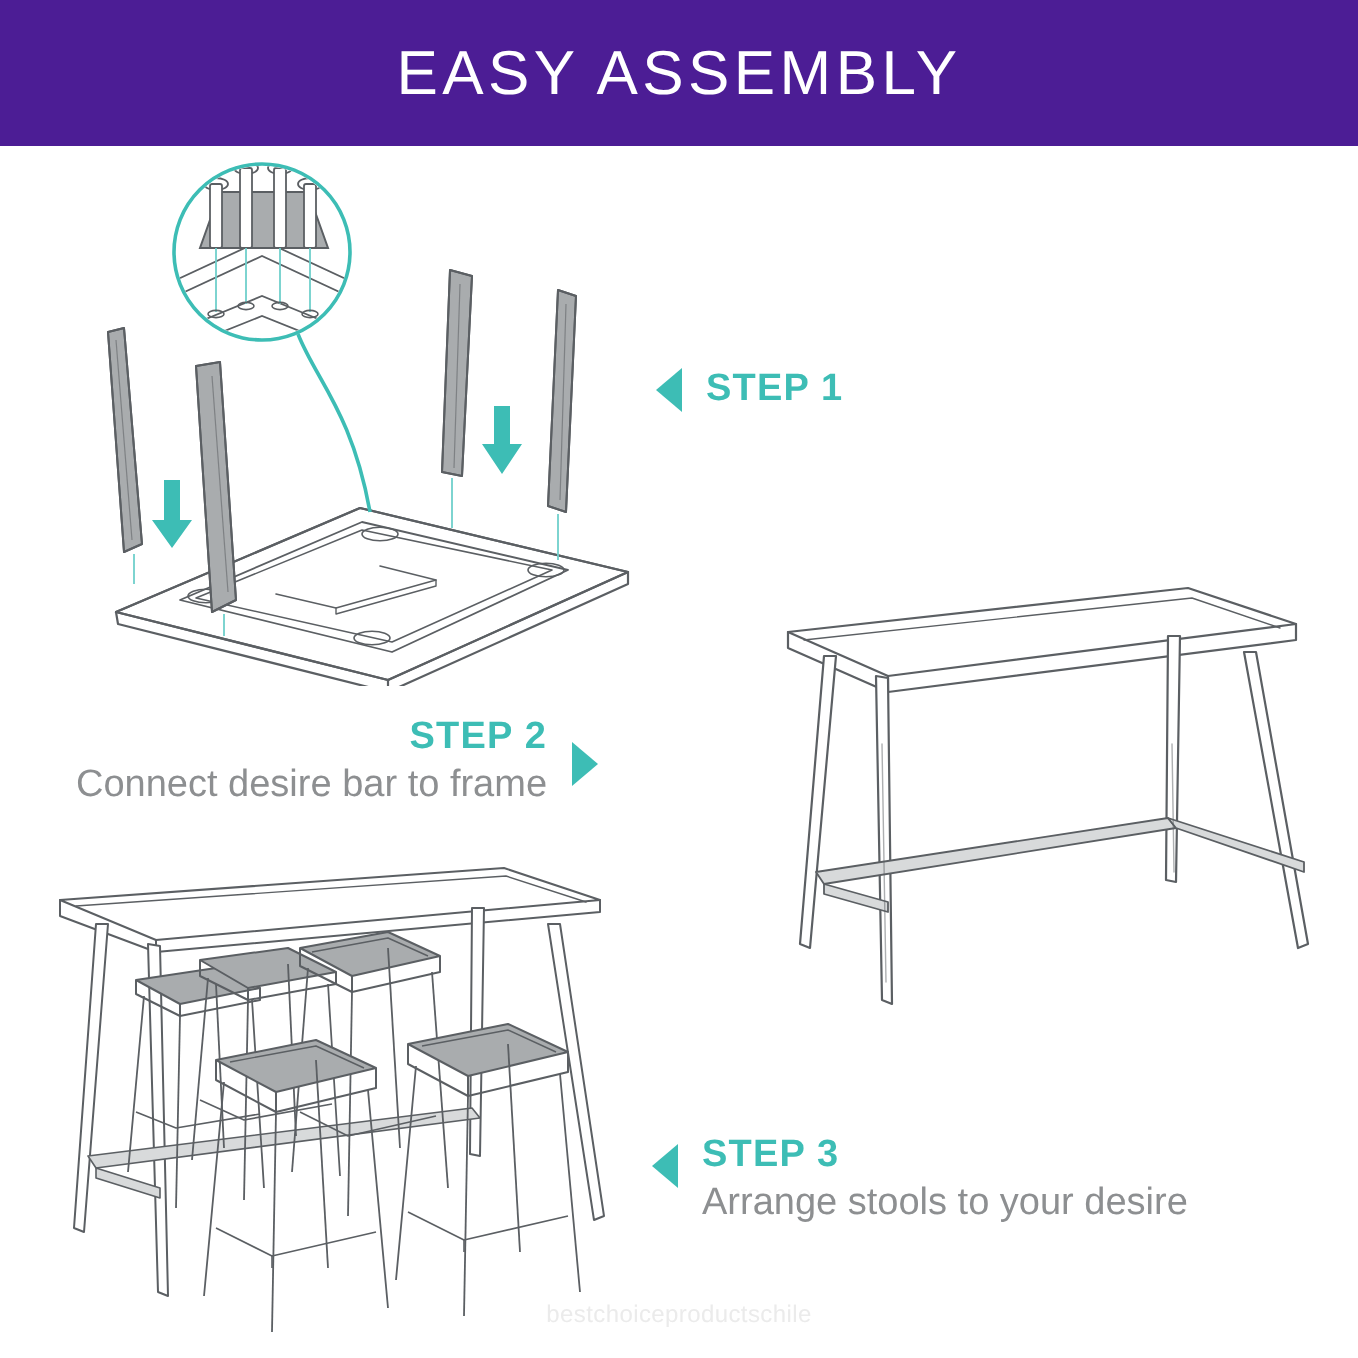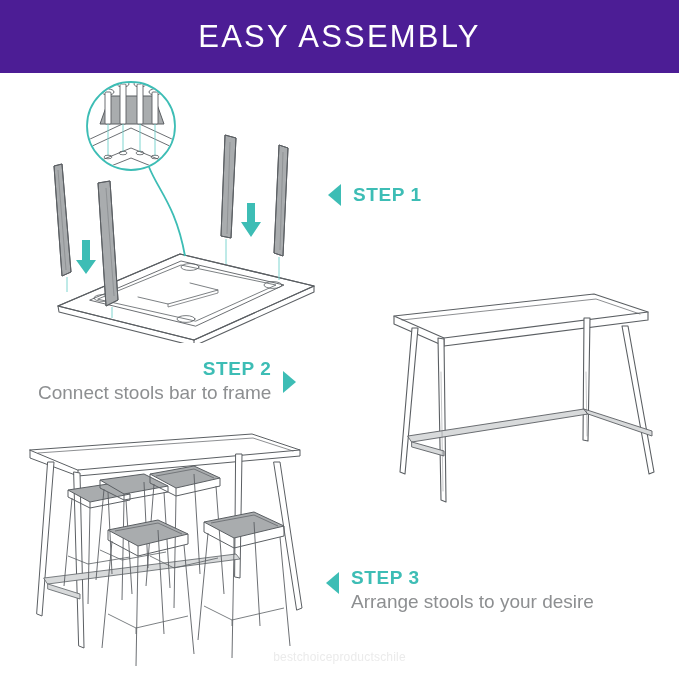--- a/index.html
+++ b/index.html
@@ -310,21 +310,21 @@
 <div class="step" id="step1">
   <div class="tri tri-left"></div>
   <div class="step-text">
     <div class="step-title">STEP 1</div>
   </div>
 </div>
 
 <div class="step" id="step2">
   <div class="step-text">
     <div class="step-title">STEP 2</div>
-    <div class="step-sub">Connect stools bar to frame</div>
+    <div class="step-sub">Connect desire bar to frame</div>
   </div>
   <div class="tri tri-right"></div>
 </div>
 
 <div class="step" id="step3">
   <div class="tri tri-left"></div>
   <div class="step-text">
     <div class="step-title">STEP 3</div>
     <div class="step-sub">Arrange stools to your desire</div>
   </div>

